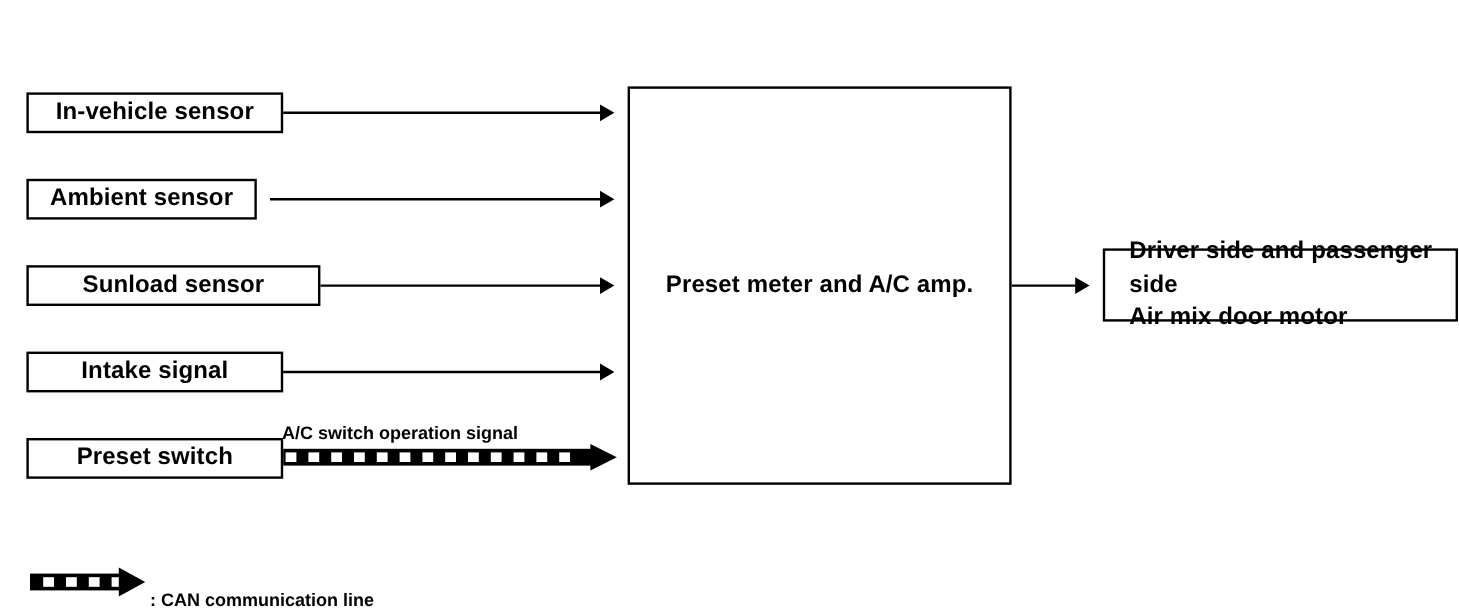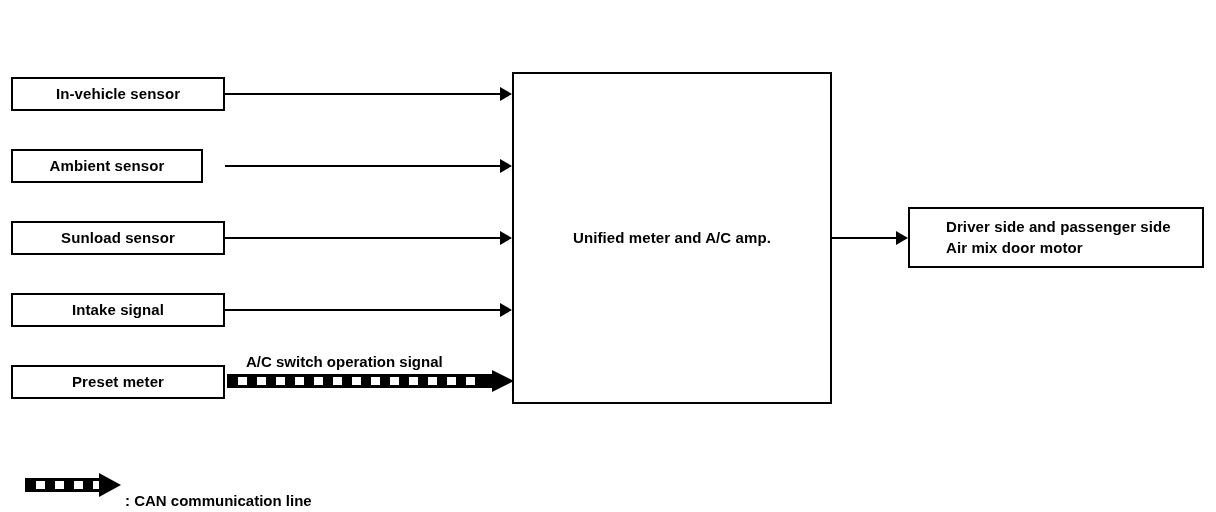--- a/index.html
+++ b/index.html
@@ -21,38 +21,39 @@
     width: 1216px;
     height: 512px;
   }
   .node {
     position: absolute;
     box-sizing: border-box;
     border: 2px solid #000000;
     background: #ffffff;
     display: flex;
     align-items: center;
-    font-size: 15px;
+    font-size: 20px;
     font-weight: bold;
     letter-spacing: 0.1px;
     line-height: 1.38;
     white-space: pre-line;
+    margin-left: 11px;
   }
   .node.center-node {
     justify-content: center;
     text-align: center;
   }
   .node.sensor-node {
     justify-content: center;
     text-align: center;
   }
   .node.actuator-node {
     justify-content: flex-start;
     text-align: left;
-    padding-left: 36px;
+    padding-left: 20px;
   }
   .edge-label {
     position: absolute;
     font-size: 15px;
     font-weight: bold;
     white-space: nowrap;
     line-height: 1;
   }
   .legend {
     position: absolute;
@@ -142,40 +143,40 @@
 </svg>
 
 <div class="node sensor-node" style="left:11px; top:77px; width:214px; height:34px;">
   <span>In-vehicle sensor</span>
 </div>
 
 <div class="node sensor-node" style="left:11px; top:149px; width:192px; height:34px;">
   <span>Ambient sensor</span>
 </div>
 
-<div class="node sensor-node" style="left:11px; top:221px; width:214px; height:34px;">
+<div class="node sensor-node" style="left:11px; top:221px; width:245px; height:34px;">
   <span>Sunload sensor</span>
 </div>
 
 <div class="node sensor-node" style="left:11px; top:293px; width:214px; height:34px;">
   <span>Intake signal</span>
 </div>
 
 <div class="node sensor-node" style="left:11px; top:365px; width:214px; height:34px;">
-  <span>Preset meter</span>
+  <span>Preset switch</span>
 </div>
 
 <div class="node center-node" style="left:512px; top:72px; width:320px; height:332px;">
-  <span>Unified meter and A/C amp.</span>
+  <span>Preset meter and A/C amp.</span>
 </div>
 
 <div class="node actuator-node" style="left:908px; top:207px; width:296px; height:61px;">
   <span>Driver side and passenger side
 Air mix door motor</span>
 </div>
 
-<div class="edge-label" style="left:246px; top:354px;text-align:center;">
+<div class="edge-label" style="left:235px; top:354px;text-align:center;">
   <span>A/C switch operation signal</span>
 </div>
 
 <div class="legend" style="left:125px; top:493px;">
   <span class="legend-text" style="margin-left:0;">: CAN communication line</span>
 </div>
 
 </body></html>

